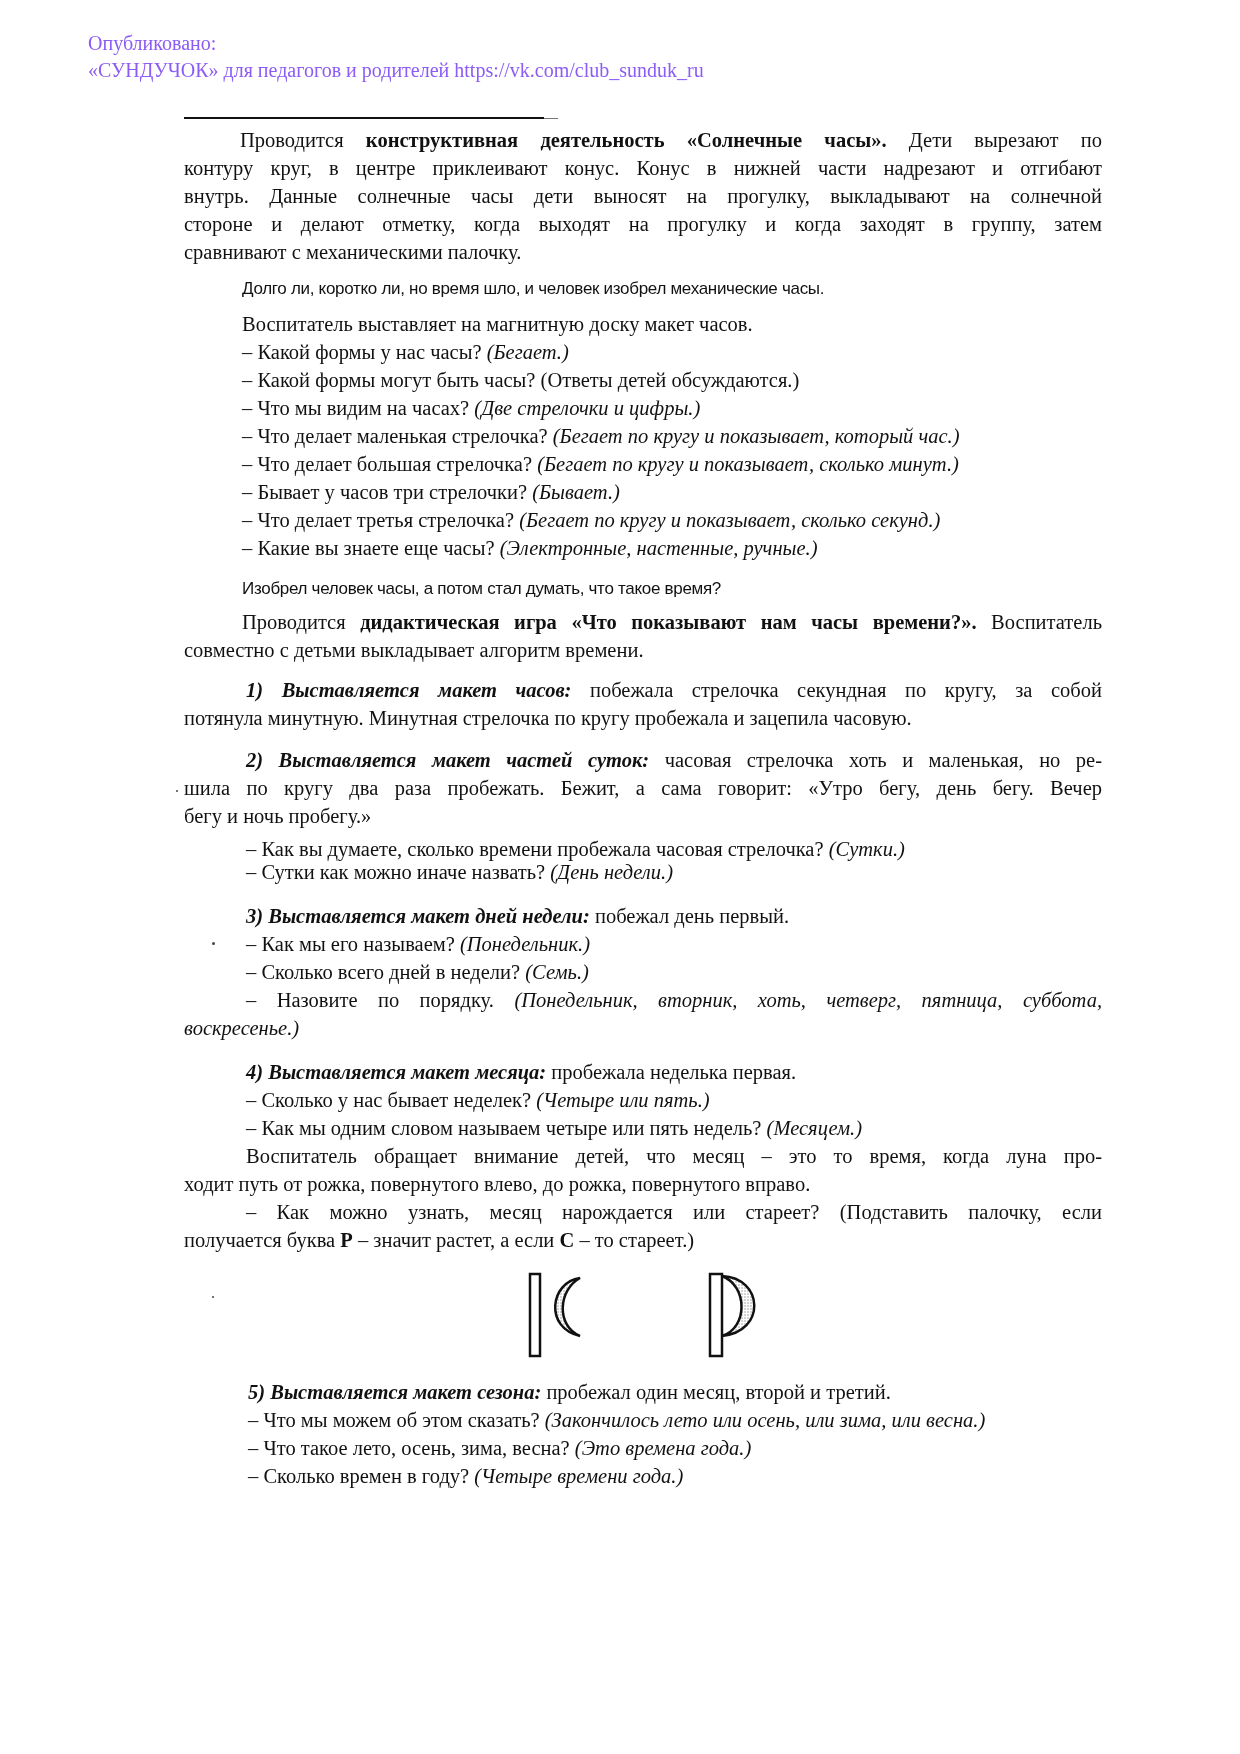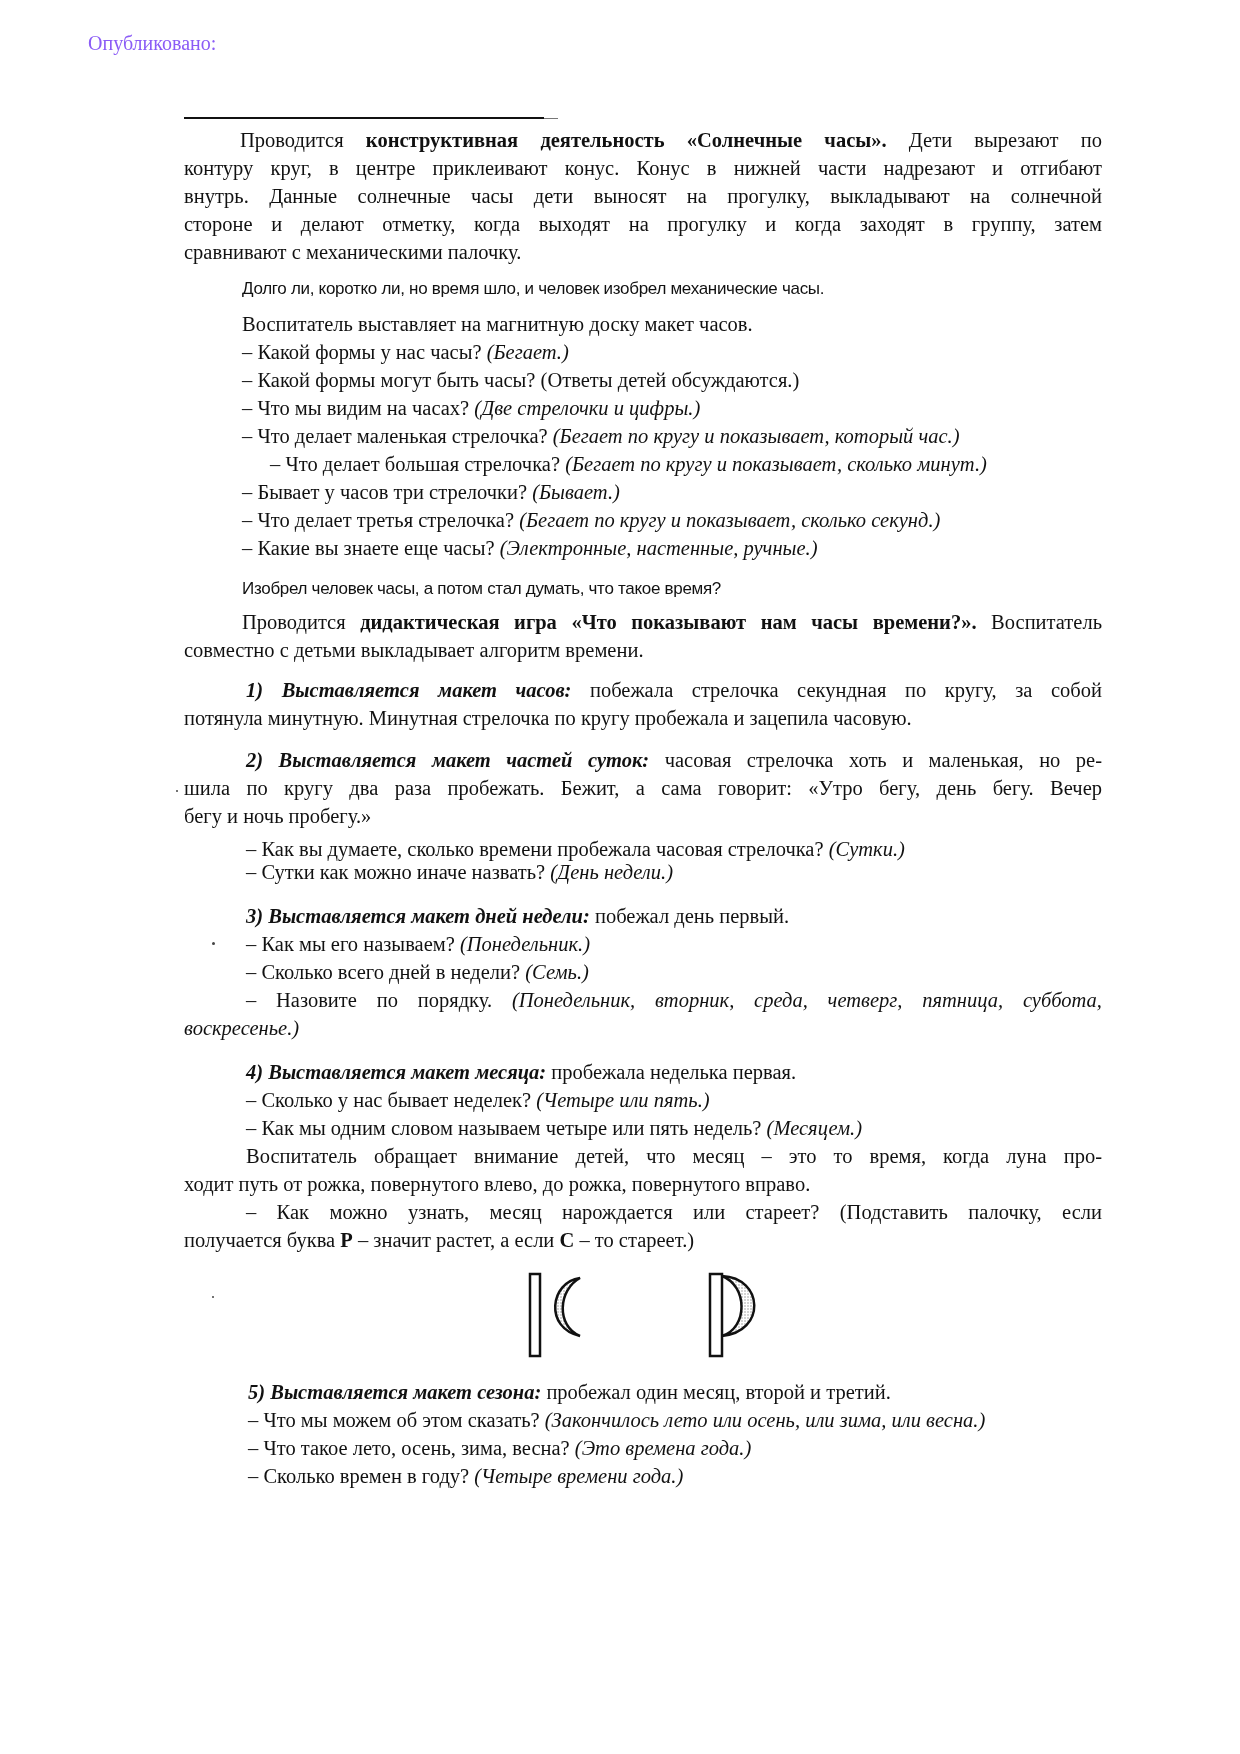--- a/index.html
+++ b/index.html
@@ -15,40 +15,41 @@
   .i { font-style:italic; }
   .bu { font-weight:bold; font-style:italic; }
   .dot { position:absolute; width:3px; height:3px; border-radius:50%; background:#444; }
   .moon { position:absolute; }
 </style>
 </head>
 <body>
 
 <div class="hdr">
   <div>Опубликовано:</div>
+  <div>«СУНДУЧОК» для педагогов и родителей https://vk.com/club_sunduk_ru</div>
 </div>
 
 <div class="rule"></div>
 <div class="rule-tail"></div>
 
 <div class="ln just" style="left:240px; top:126px; width:862px;"><span>Проводится </span><span class="b">конструктивная деятельность «Солнечные часы».</span><span> Дети вырезают по</span></div>
 <div class="ln just" style="left:184px; top:154px; width:918px;">контуру круг, в центре приклеивают конус. Конус в нижней части надрезают и отгибают</div>
 <div class="ln just" style="left:184px; top:182px; width:918px;">внутрь. Данные солнечные часы дети выносят на прогулку, выкладывают на солнечной</div>
 <div class="ln just" style="left:184px; top:210px; width:918px;">стороне и делают отметку, когда выходят на прогулку и когда заходят в группу, затем</div>
 <div class="ln" style="left:184px; top:238px;">сравнивают с механическими палочку.</div>
 
 <div class="ln sans" style="left:242px; top:275px;">Долго ли, коротко ли, но время шло, и человек изобрел механические часы.</div>
 
 <div class="ln" style="left:242px; top:310px;">Воспитатель выставляет на магнитную доску макет часов.</div>
 
 <div class="ln" style="left:242px; top:338px;"><span>– Какой формы у нас часы? </span><span class="i">(Бегает.)</span></div>
 <div class="ln" style="left:242px; top:366px;"><span>– Какой формы могут быть часы? (Ответы детей обсуждаются.)</span><span class="i"></span></div>
 <div class="ln" style="left:242px; top:394px;"><span>– Что мы видим на часах? </span><span class="i">(Две стрелочки и цифры.)</span></div>
 <div class="ln" style="left:242px; top:422px;"><span>– Что делает маленькая стрелочка? </span><span class="i">(Бегает по кругу и показывает, который час.)</span></div>
-<div class="ln" style="left:242px; top:450px;margin-left:28px;"><span>– Что делает большая стрелочка? </span><span class="i">(Бегает по кругу и показывает, сколько минут.)</span></div>
+<div class="ln" style="left:242px; top:450px;"><span>– Что делает большая стрелочка? </span><span class="i">(Бегает по кругу и показывает, сколько минут.)</span></div>
 <div class="ln" style="left:242px; top:478px;"><span>– Бывает у часов три стрелочки? </span><span class="i">(Бывает.)</span></div>
 <div class="ln" style="left:242px; top:506px;"><span>– Что делает третья стрелочка? </span><span class="i">(Бегает по кругу и показывает, сколько секунд.)</span></div>
 <div class="ln" style="left:242px; top:534px;"><span>– Какие вы знаете еще часы? </span><span class="i">(Электронные, настенные, ручные.)</span></div>
 
 <div class="ln sans" style="left:242px; top:575px;">Изобрел человек часы, а потом стал думать, что такое время?</div>
 
 <div class="ln just" style="left:242px; top:608px; width:860px;"><span>Проводится </span><span class="b">дидактическая игра «Что показывают нам часы времени?».</span><span> Воспитатель</span></div>
 <div class="ln" style="left:184px; top:636px;text-align:right;">совместно с детьми выкладывает алгоритм времени.</div>
 
 <div class="ln just" style="left:246px; top:676px; width:856px;"><span class="bu">1) Выставляется макет часов:</span><span> побежала стрелочка секундная по кругу, за собой</span></div>
@@ -58,21 +59,21 @@
 <div class="dot" style="left:176px; top:790px; width:2px; height:2px;"></div>
 <div class="ln just" style="left:184px; top:774px; width:918px;">шила по кругу два раза пробежать. Бежит, а сама говорит: «Утро бегу, день бегу. Вечер</div>
 <div class="ln" style="left:184px; top:802px;">бегу и ночь пробегу.»</div>
 <div class="ln" style="left:246px; top:828px;margin-top:7px;"><span>– Как вы думаете, сколько времени пробежала часовая стрелочка? </span><span class="i">(Сутки.)</span></div>
 <div class="ln" style="left:246px; top:858px;"><span>– Сутки как можно иначе назвать? </span><span class="i">(День недели.)</span></div>
 
 <div class="ln" style="left:246px; top:902px;"><span class="bu">3) Выставляется макет дней недели:</span><span> побежал день первый.</span></div>
 <div class="dot" style="left:212px; top:942px;"></div>
 <div class="ln" style="left:246px; top:930px;"><span>– Как мы его называем? </span><span class="i">(Понедельник.)</span></div>
 <div class="ln" style="left:246px; top:958px;"><span>– Сколько всего дней в недели? </span><span class="i">(Семь.)</span></div>
-<div class="ln just" style="left:246px; top:986px; width:856px;"><span>– Назовите по порядку. </span><span class="i">(Понедельник, вторник, среда, четверг, пятница, суббота,</span></div>
+<div class="ln just" style="left:246px; top:986px; width:856px;"><span>– Назовите по порядку. </span><span class="i">(Понедельник, вторник, хоть, четверг, пятница, суббота,</span></div>
 <div class="ln i" style="left:184px; top:1014px;">воскресенье.)</div>
 
 <div class="ln" style="left:246px; top:1058px;"><span class="bu">4) Выставляется макет месяца:</span><span> пробежала неделька первая.</span></div>
 <div class="ln" style="left:246px; top:1086px;"><span>– Сколько у нас бывает неделек? </span><span class="i">(Четыре или пять.)</span></div>
 <div class="ln" style="left:246px; top:1114px;"><span>– Как мы одним словом называем четыре или пять недель? </span><span class="i">(Месяцем.)</span></div>
 <div class="ln just" style="left:246px; top:1142px; width:856px;">Воспитатель обращает внимание детей, что месяц – это то время, когда луна про-</div>
 <div class="ln" style="left:184px; top:1170px;">ходит путь от рожка, повернутого влево, до рожка, повернутого вправо.</div>
 <div class="ln just" style="left:246px; top:1198px; width:856px;">– Как можно узнать, месяц нарождается или стареет? (Подставить палочку, если</div>
 <div class="ln" style="left:184px; top:1226px;"><span>получается буква </span><span class="b">Р</span><span> – значит растет, а если </span><span class="b">С</span><span> – то стареет.)</span></div>
 

